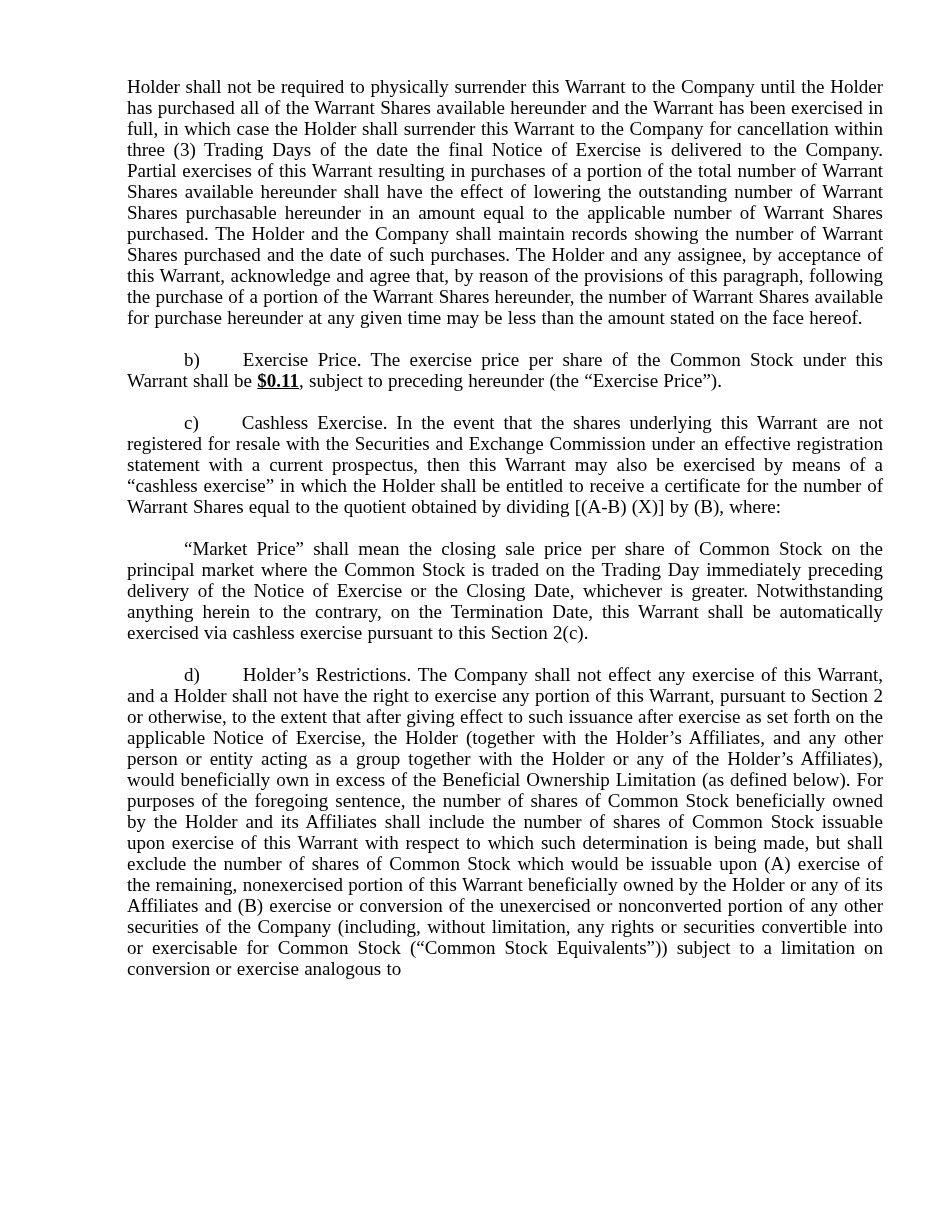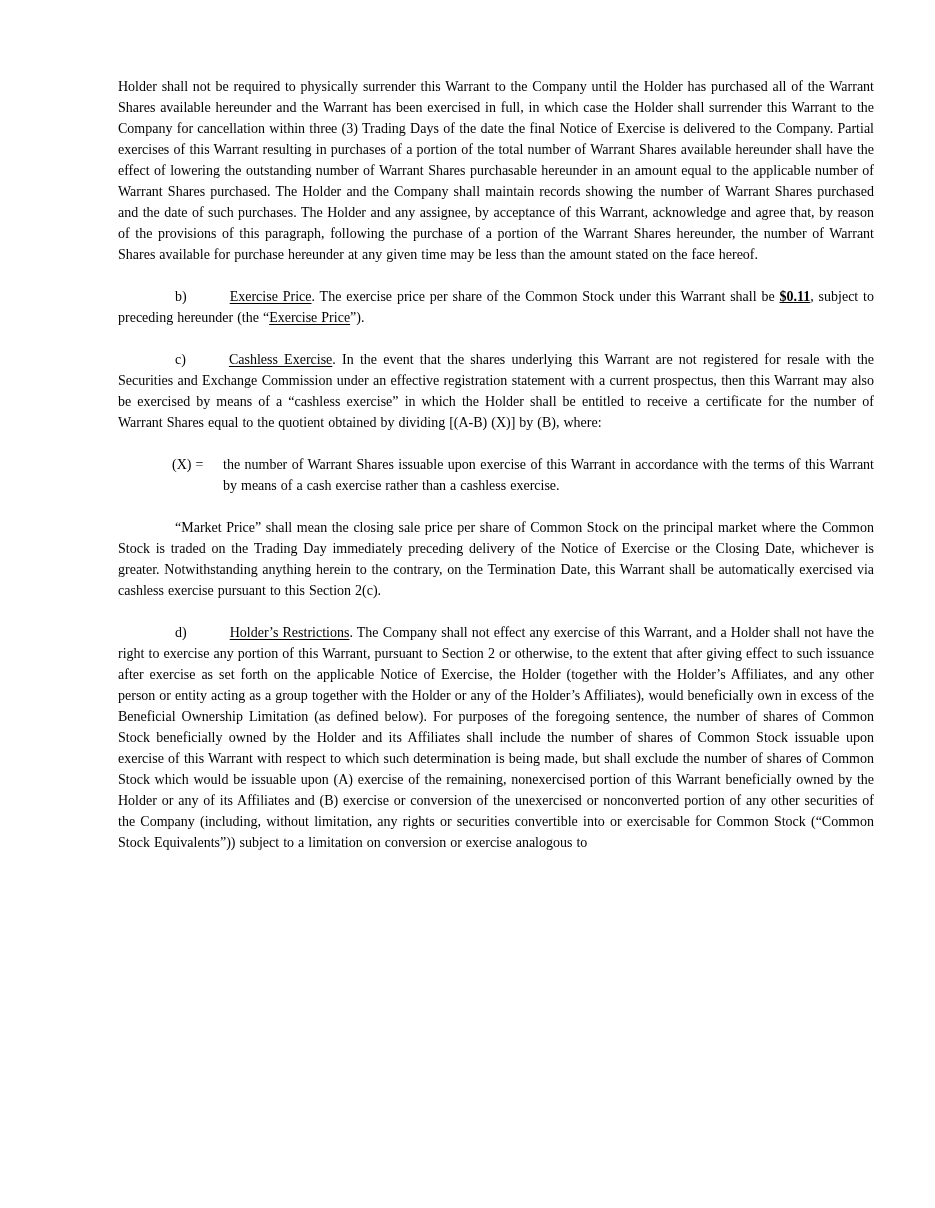--- a/index.html
+++ b/index.html
@@ -12,45 +12,44 @@
     font-family: "Liberation Serif", "DejaVu Serif", serif;
     color: #000000;
   }
   .page {
     position: absolute;
     inset: 0;
     background: #ffffff;
   }
   .content {
     position: absolute;
-    left: 118px;
+    left: 127px;
     top: 76px;
     width: 756px;
-    font-size: 14px;
+    font-size: 19px;
     line-height: 21px;
     text-align: justify;
   }
   .content > .block + .block { margin-top: 21px; }
   .block { word-spacing: 0.5px; }
   
   .lettered { text-indent: 57px; }
   .tab-gap { display: inline-block; width: 43px; }
   
   .indented { text-indent: 57px; }
   
   .definition { padding-left: 105px; text-indent: -51px; }
   .def-label { display: inline-block; width: 51px; text-indent: 0; }
-  .u { text-decoration: underline; text-underline-offset: 2px; }
+  .u { text-underline-offset: 2px; }
   .b { font-weight: bold; text-decoration: underline; }
 </style>
 </head>
 <body>
 
 <div class="page">
   <div class="content">
       <p class="block paragraph"><span>Holder shall not be required to physically surrender this Warrant to the Company until the Holder has purchased all of the Warrant Shares available hereunder and the Warrant has been exercised in full, in which case the Holder shall surrender this Warrant to the Company for cancellation within three (3) Trading Days of the date the final Notice of Exercise is delivered to the Company.  Partial exercises of this Warrant resulting in purchases of a portion of the total number of Warrant Shares available hereunder shall have the effect of lowering the outstanding number of Warrant Shares purchasable hereunder in an amount equal to the applicable number of Warrant Shares purchased.  The Holder and the Company shall maintain records showing the number of Warrant Shares purchased and the date of such purchases.  The Holder and any assignee, by acceptance of this Warrant, acknowledge and agree that, by reason of the provisions of this paragraph, following the purchase of a portion of the Warrant Shares hereunder, the number of Warrant Shares available for purchase hereunder at any given time may be less than the amount stated on the face hereof.</span></p>
       <p class="block lettered"><span>b)</span><span class="tab-gap"></span><span class="u">Exercise Price</span><span>.  The exercise price per share of the Common Stock under this Warrant shall be </span><span class="b">$0.11</span><span>, subject to preceding hereunder (the “</span><span class="u">Exercise Price</span><span>”).</span></p>
       <p class="block lettered"><span>c)</span><span class="tab-gap"></span><span class="u">Cashless Exercise</span><span>.  In the event that the shares underlying this Warrant are not registered for resale with the Securities and Exchange Commission under an effective registration statement with a current prospectus, then this Warrant may also be exercised by means of a “cashless exercise” in which the Holder shall be entitled to receive a certificate for the number of Warrant Shares equal to the quotient obtained by dividing [(A-B) (X)] by (B), where:</span></p>
-      <p class="block definition"><span class="def-label">(X) =</span><span>the number of Warrant Shares issuable upon exercise of this Warrant in accordance with the terms of this Warrant by means of a cash exercise rather than a cashless exercise.</span></p>
       <p class="block indented"><span>“Market Price” shall mean the closing sale price per share of Common Stock on the principal market where the Common Stock is traded on the Trading Day immediately preceding delivery of the Notice of Exercise or the Closing Date, whichever is greater. Notwithstanding anything herein to the contrary, on the Termination Date, this Warrant shall be automatically exercised via cashless exercise pursuant to this Section 2(c).</span></p>
       <p class="block lettered"><span>d)</span><span class="tab-gap"></span><span class="u">Holder’s Restrictions</span><span>.  The Company shall not effect any exercise of this Warrant, and a Holder shall not have the right to exercise any portion of this Warrant, pursuant to Section 2 or otherwise, to the extent that after giving effect to such issuance after exercise as set forth on the applicable Notice of Exercise, the Holder (together with the Holder’s Affiliates, and any other person or entity acting as a group together with the Holder or any of the Holder’s Affiliates), would beneficially own in excess of the Beneficial Ownership Limitation (as defined below).  For purposes of the foregoing sentence, the number of shares of Common Stock beneficially owned by the Holder and its Affiliates shall include the number of shares of Common Stock issuable upon exercise of this Warrant with respect to which such determination is being made, but shall exclude the number of shares of Common Stock which would be issuable upon (A) exercise of the remaining, nonexercised portion of this Warrant beneficially owned by the Holder or any of its Affiliates and (B) exercise or conversion of the unexercised or nonconverted portion of any other securities of the Company (including, without limitation, any rights or  securities convertible into or exercisable for Common Stock (“Common Stock Equivalents”)) subject to a limitation on conversion or exercise analogous to</span></p>
     </div>
 </div>
 
 </body></html>

